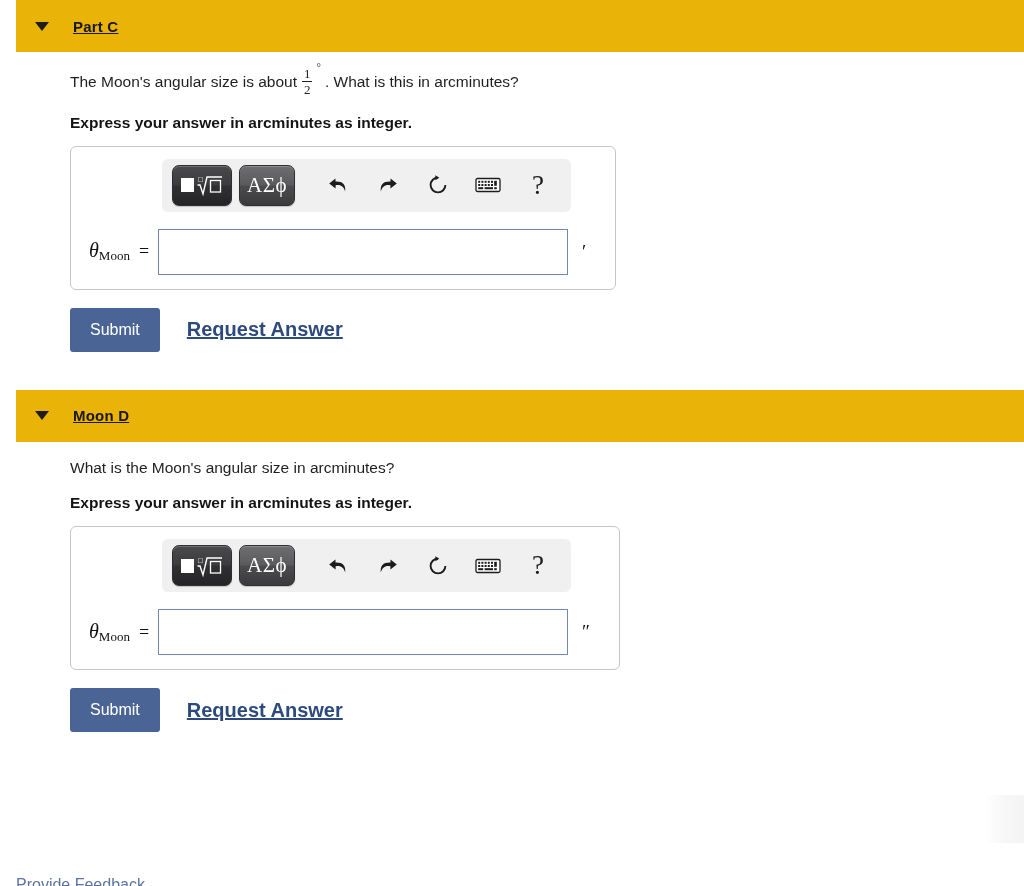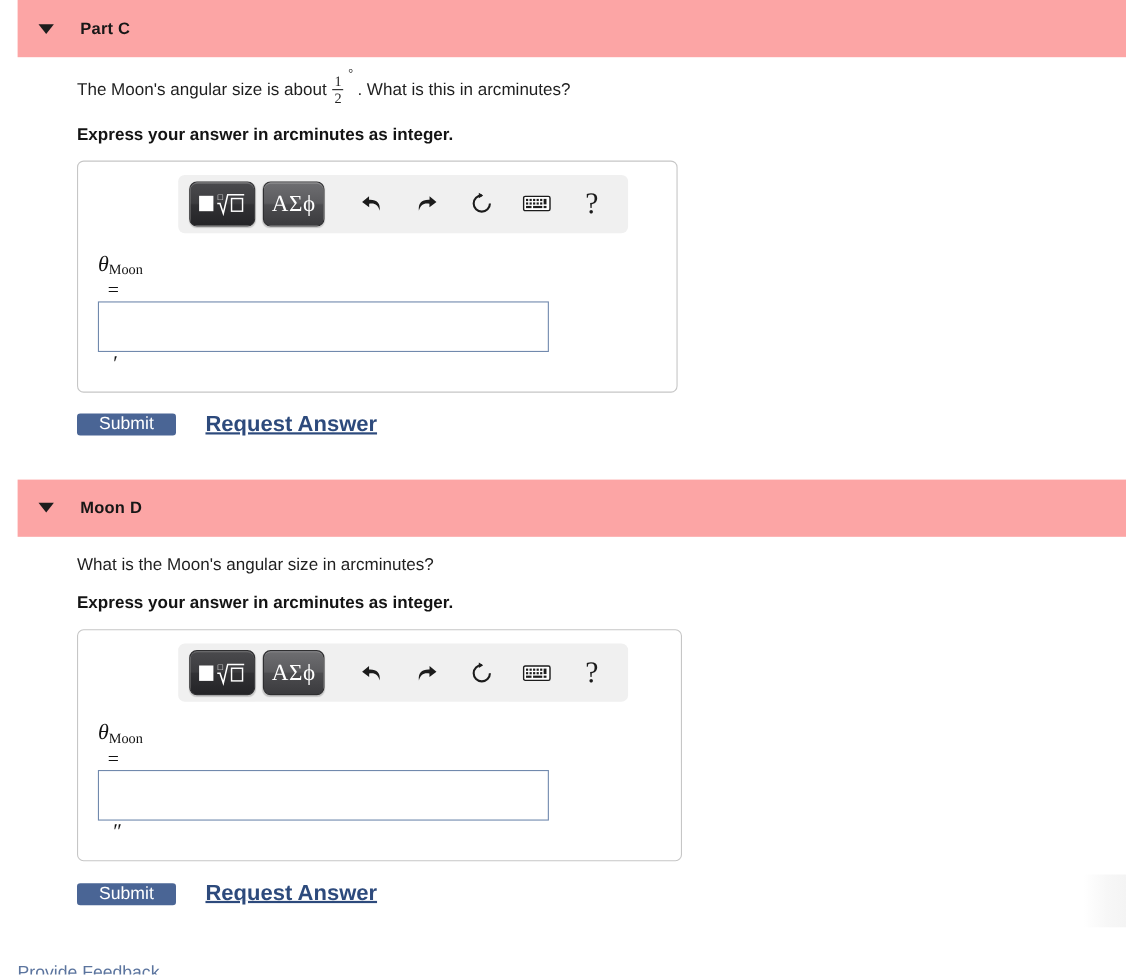--- a/index.html
+++ b/index.html
@@ -14,26 +14,27 @@
     color: #1a1a1a;
     overflow: hidden;
     position: relative;
   }
 
   
   .part-block { width: 100%; }
 
   .part-header {
     margin-left: 16px;
-    background: #fca5a5;
+    background: #eab308;
     height: 52px;
     display: flex;
     align-items: center;
     padding-left: 19px;
     box-sizing: border-box;
+    text-decoration: underline;
   }
   .collapse-triangle {
     width: 0; height: 0;
     border-left: 7px solid transparent;
     border-right: 7px solid transparent;
     border-top: 9px solid #1d1d1d;
     margin-right: 24px;
     cursor: pointer;
   }
   .part-title {
@@ -152,23 +153,23 @@
   .help-glyph {
     font-family: "Liberation Serif", serif;
     font-size: 27px;
     line-height: 1;
     color: #1c1c1c;
   }
 
   
   .answer-row {
     display: flex;
+    align-items: center;
     margin-top: 17px;
     padding-left: 18px;
-    flex-direction: column;
   }
   .var-label {
     font-family: "Liberation Serif", serif;
     font-size: 20px;
     font-style: italic;
     color: #111;
     white-space: nowrap;
   }
   .var-label .sub {
     font-size: 13px;
@@ -205,21 +206,21 @@
     align-items: center;
     margin-top: 18px;
   }
   .submit-btn {
     background: #4a6595;
     color: #ffffff;
     border: none;
     border-radius: 3px;
     font-family: "Liberation Sans", sans-serif;
     font-size: 16px;
-    height: 20px;
+    height: 44px;
     padding: 0 20px;
     cursor: pointer;
   }
   .request-link {
     margin-left: 27px;
     color: #2d4a7c;
     font-size: 20px;
     font-weight: bold;
     text-decoration: underline;
     cursor: pointer;

